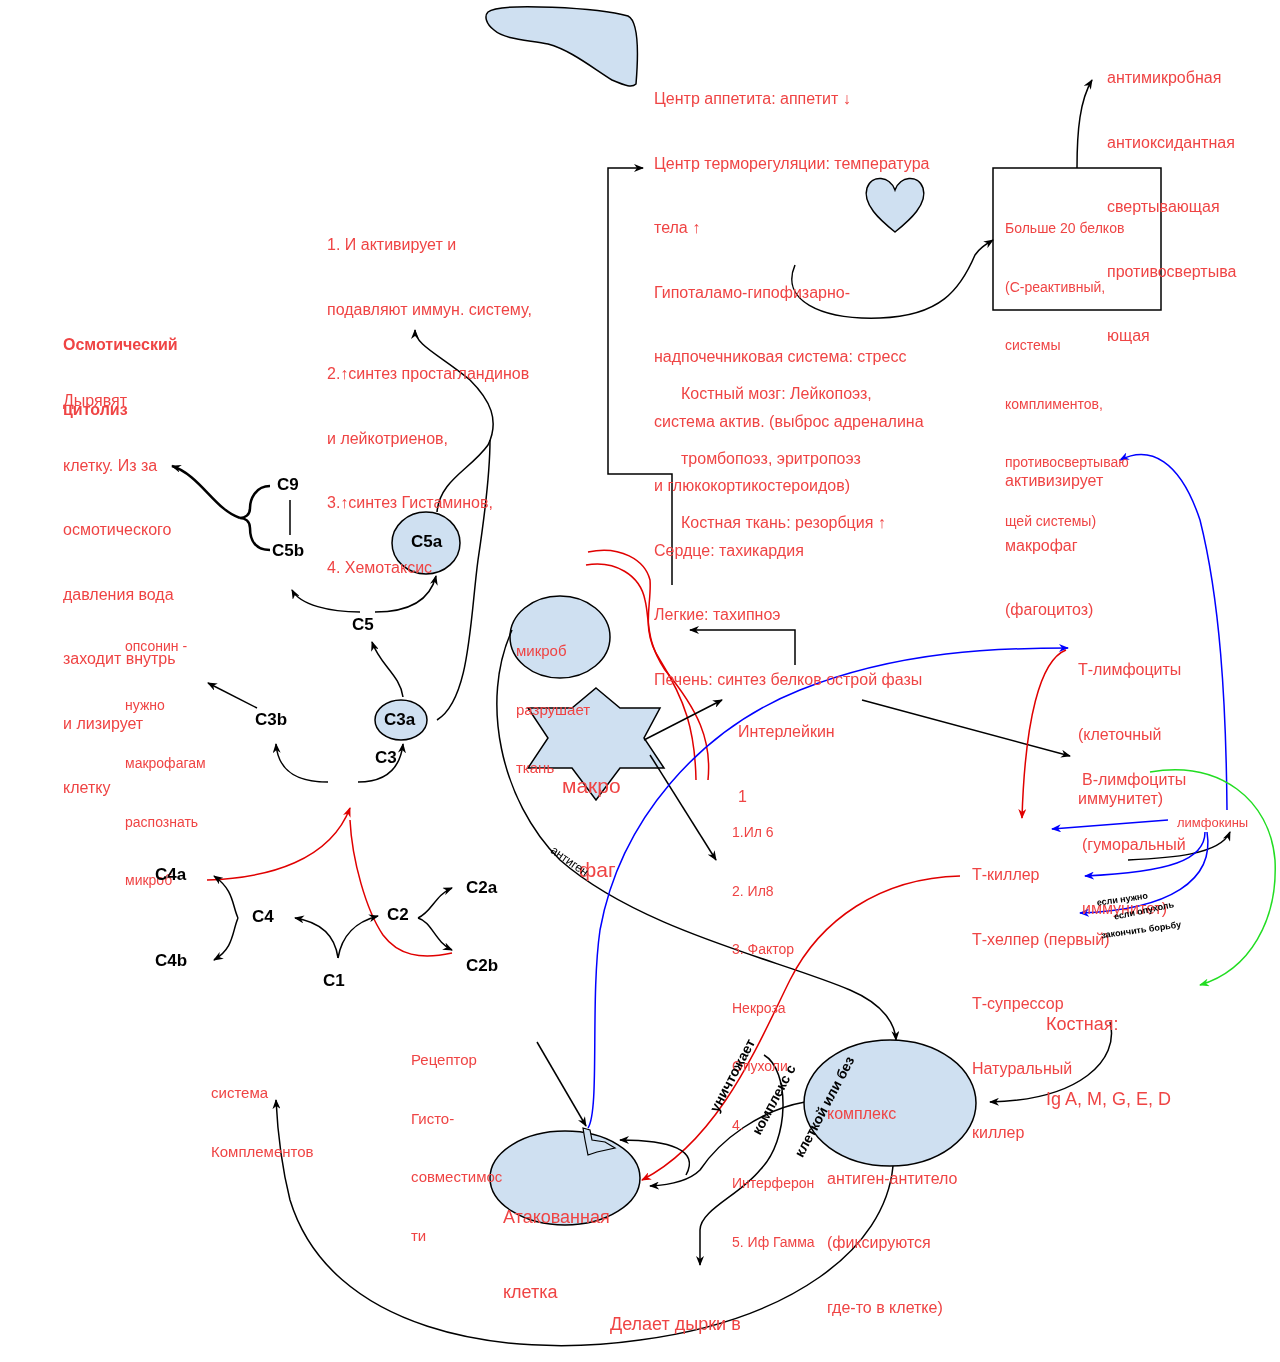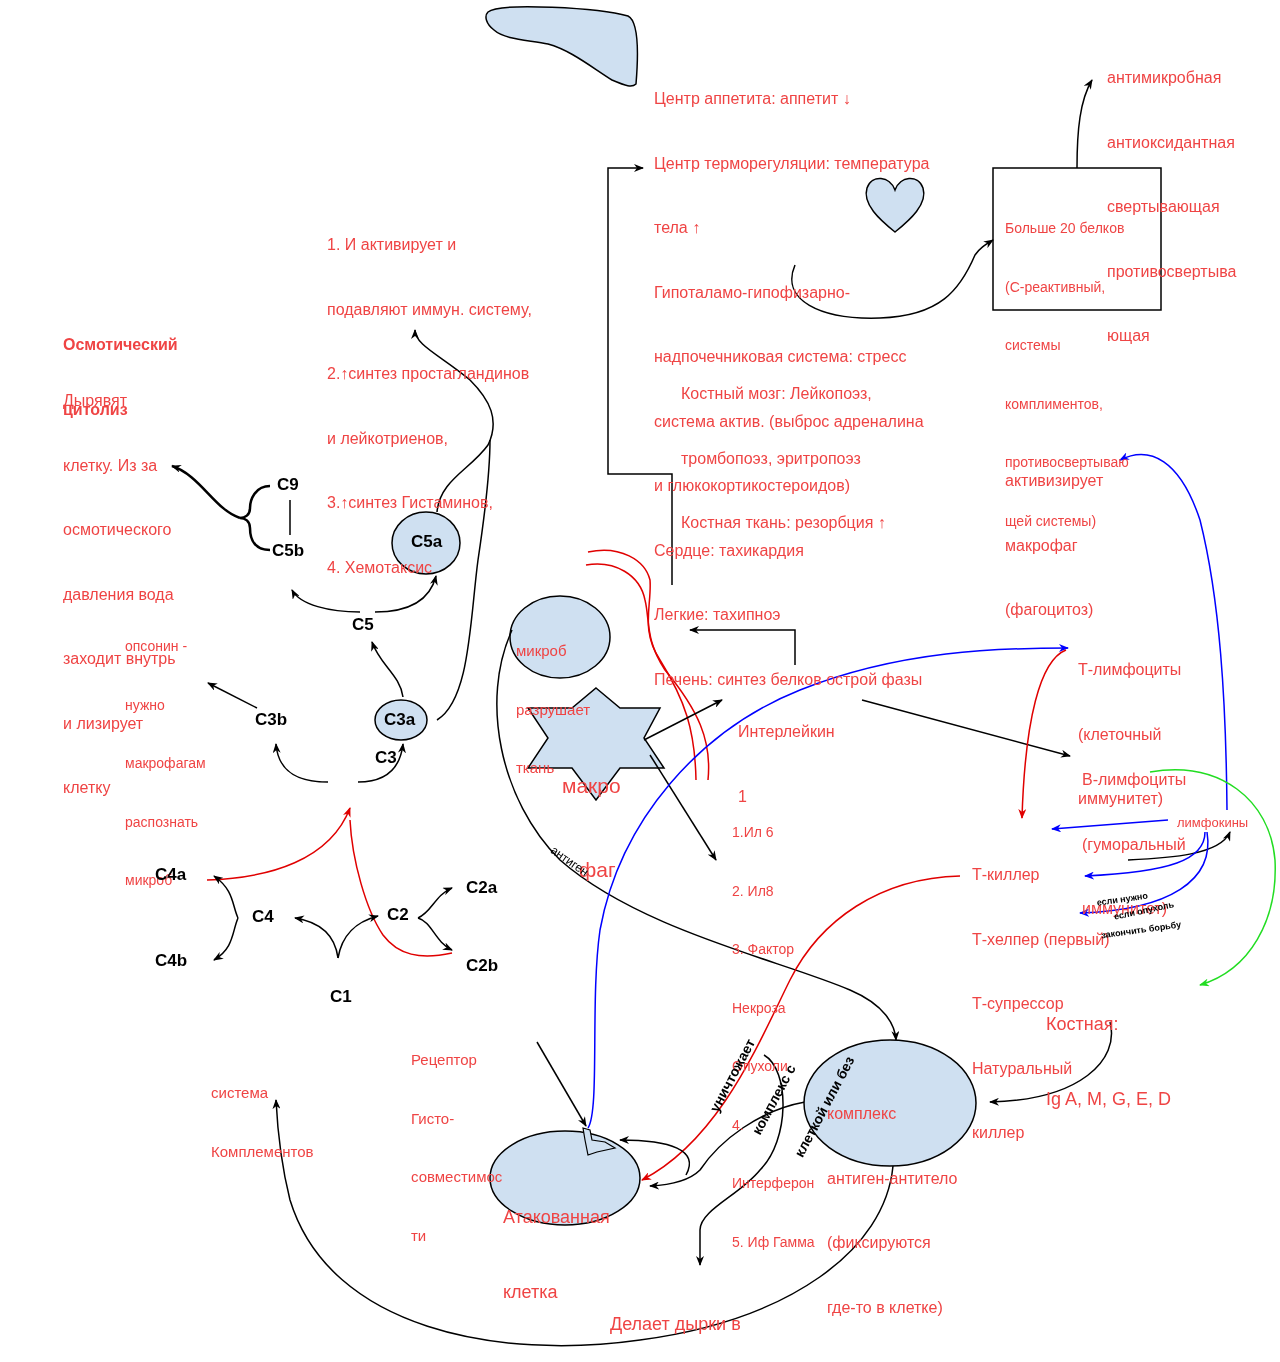--- a/index.html
+++ b/index.html
@@ -205,21 +205,21 @@
 <div class="node" style="left:352px;top:615px;">C5</div>
 <div class="node" style="left:255px;top:710px;">C3b</div>
 <div class="node" style="left:384px;top:710px;">C3a</div>
 <div class="node" style="left:331px;top:748px;margin-left:44px;">C3</div>
 <div class="node" style="left:155px;top:865px;">C4a</div>
 <div class="node" style="left:252px;top:907px;">C4</div>
 <div class="node" style="left:155px;top:951px;">C4b</div>
 <div class="node" style="left:387px;top:905px;">C2</div>
 <div class="node" style="left:466px;top:878px;">C2a</div>
 <div class="node" style="left:466px;top:956px;">C2b</div>
-<div class="node" style="left:330px;top:971px;margin-top:16px;">C1</div>
+<div class="node" style="left:323px;top:971px;">C1</div>
 
 <div class="lbl lbl-sm" style="left:211px;top:1044px;">
   <div>система</div>
   <div>Комплементов</div>
 </div>
 
 <div class="lbl lbl-sm" style="left:516px;top:602px;">
   <div>микроб</div>
   <div>разрушает</div>
   <div>ткань</div>

